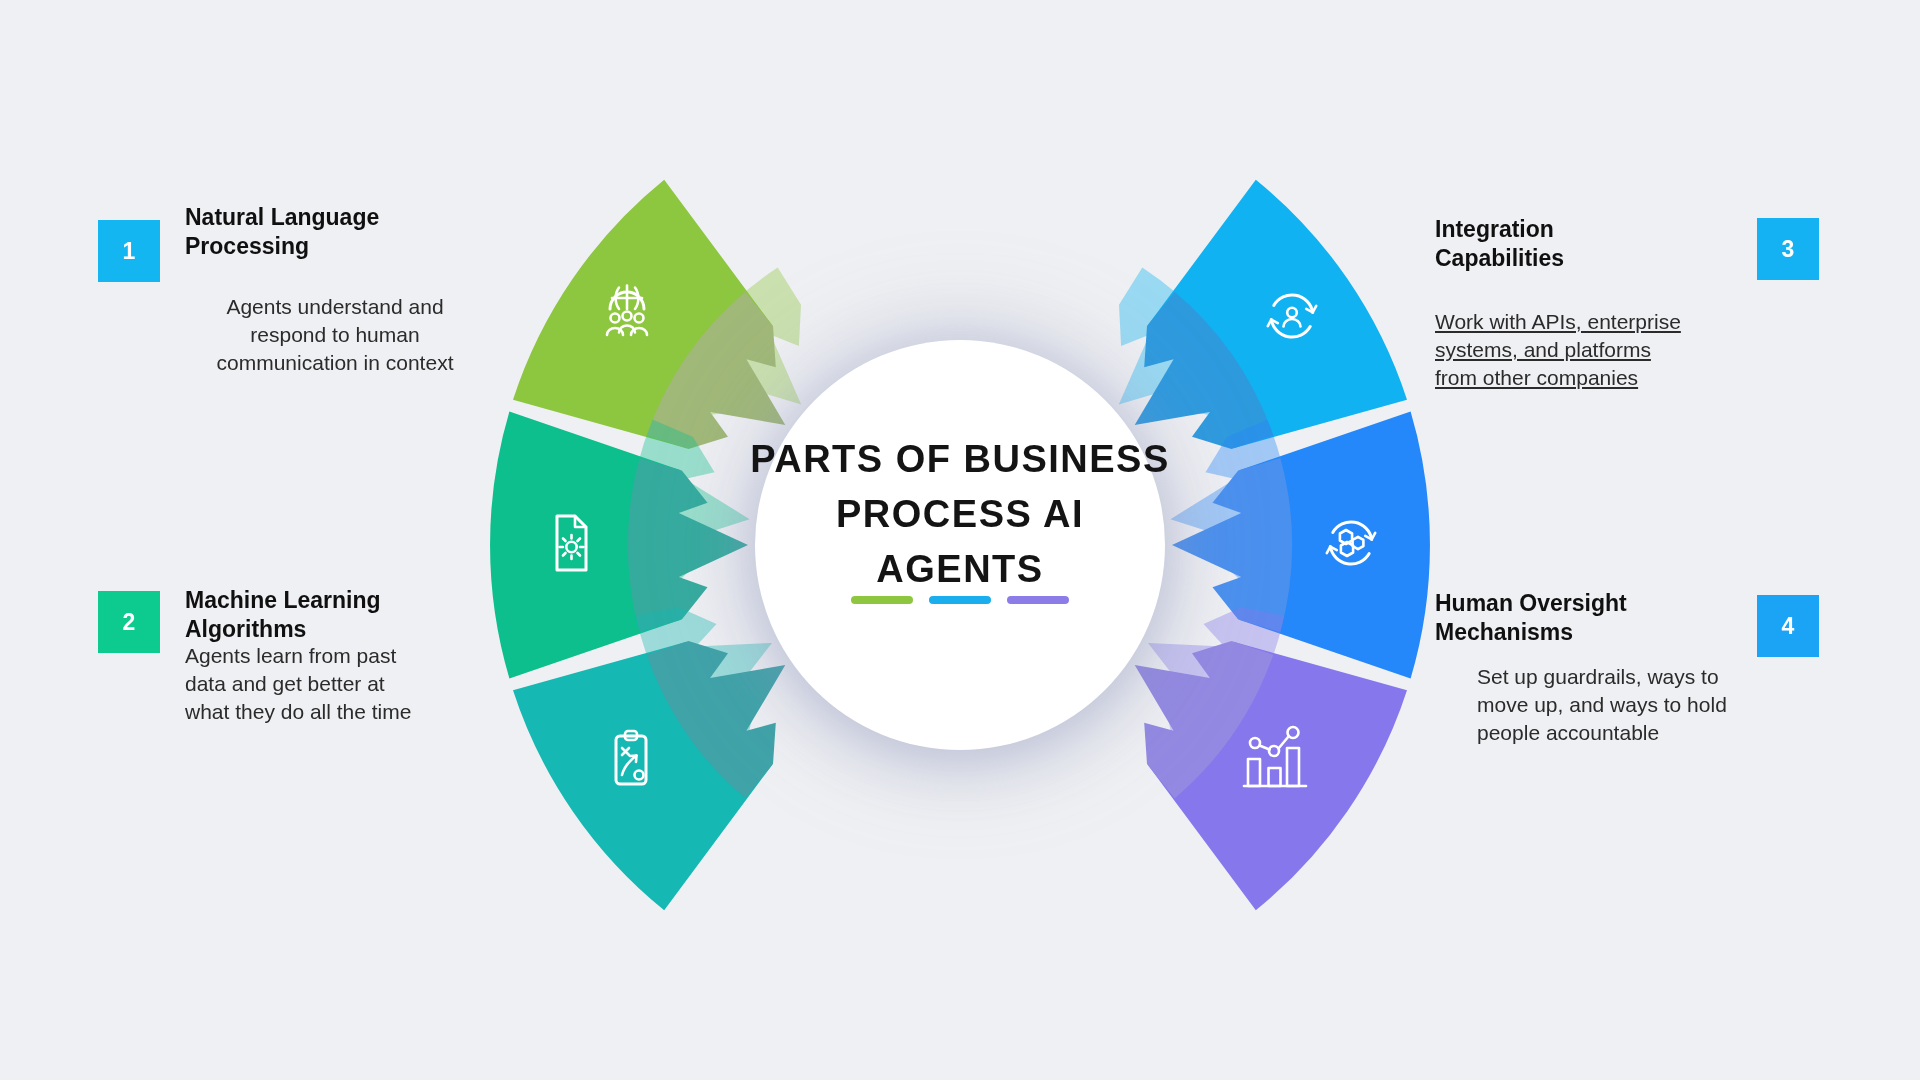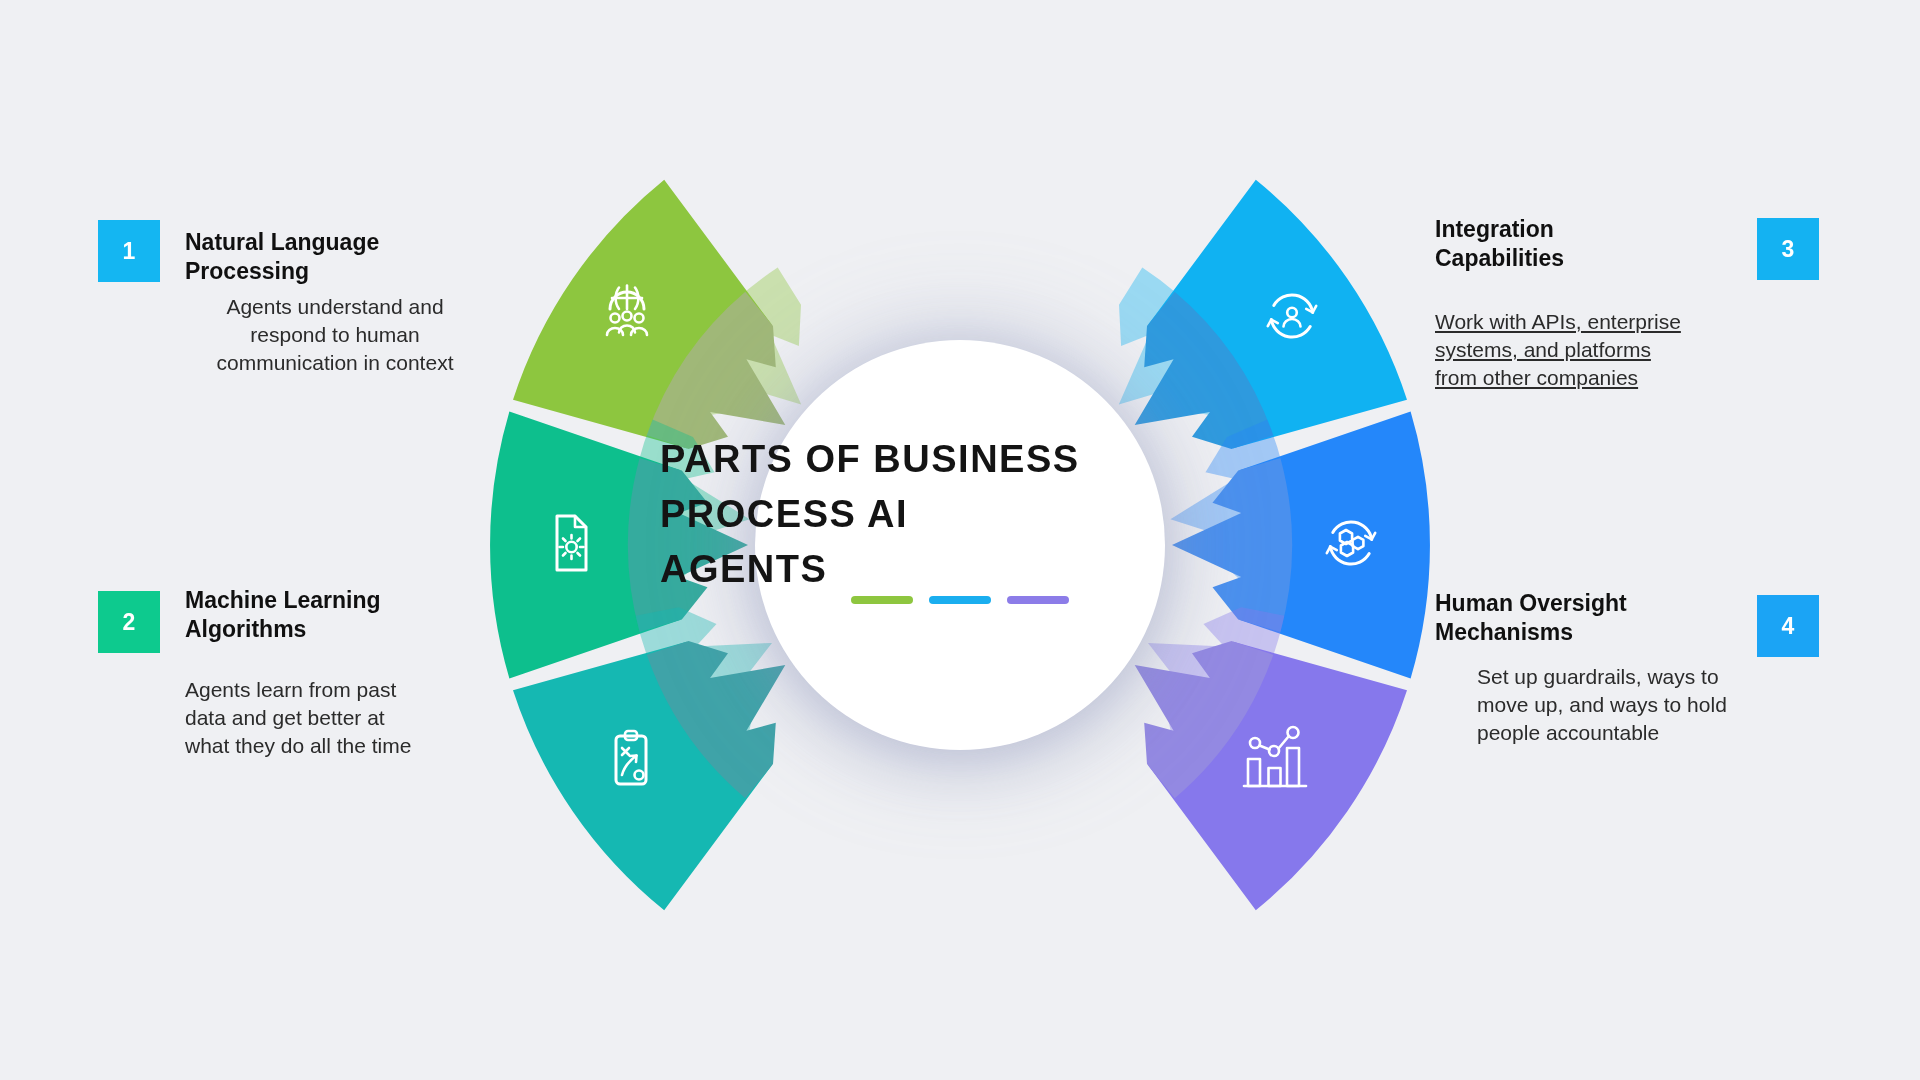--- a/index.html
+++ b/index.html
@@ -10,21 +10,21 @@
     -webkit-font-smoothing:antialiased;
   }
   #petal-canvas{position:absolute;left:0;top:0;}
   .center-circle{
     position:absolute;left:755px;top:340px;width:410px;height:410px;
     background:#ffffff;border-radius:50%;
     box-shadow:0 8px 60px rgba(130,140,180,.45), 0 0 110px rgba(150,155,195,.30);
   }
   .center-title{
     position:absolute;left:660px;top:432px;width:600px;
-    text-align:left;font-size:38px;line-height:55px;font-weight:800;
+    text-align:center;font-size:38px;line-height:55px;font-weight:800;
     letter-spacing:1.5px;color:#141414;white-space:pre-line;
   }
   .underline-row{
     position:absolute;left:851px;top:596px;width:218px;height:8px;
     display:flex;justify-content:space-between;
   }
   .underline-bar{width:62px;height:8px;border-radius:4px;}
   .item{position:absolute;}
   .badge{
     position:absolute;width:62px;height:62px;display:flex;align-items:center;justify-content:center;
@@ -75,32 +75,32 @@
 PROCESS AI
 AGENTS</div>
   <div class="underline-row">
     <span class="underline-bar" style="background-color: rgb(142, 198, 63);"></span>
     <span class="underline-bar" style="background-color: rgb(26, 174, 239);"></span>
     <span class="underline-bar" style="background-color: rgb(140, 124, 232);"></span>
   </div>
 
   <div class="item">
     <div class="badge" style="left: 98px; top: 220px; background-color: rgb(20, 182, 242);">1</div>
-    <div class="item-title" style="left:185px;top:228px;width:300px;">Natural Language
+    <div class="item-title" style="left:185px;top:203px;width:300px;">Natural Language
 Processing</div>
     <div class="item-desc" style="left:185px;top:293px;width:300px;text-align:center;">Agents understand and
 respond to human
 communication in context</div>
   </div>
 
   <div class="item">
     <div class="badge" style="left: 98px; top: 591px; background-color: rgb(13, 202, 142);">2</div>
     <div class="item-title" style="left:185px;top:586px;width:300px;">Machine Learning
 Algorithms</div>
-    <div class="item-desc" style="left:185px;top:676px;width:300px;">Agents learn from past
+    <div class="item-desc" style="left:185px;top:642px;width:300px;">Agents learn from past
 data and get better at
 what they do all the time</div>
   </div>
 
   <div class="item">
     <div class="badge" style="left: 1757px; top: 218px; background-color: rgb(20, 178, 242);">3</div>
     <div class="item-title ta-r" style="left:1435px;top:215px;width:300px;">Integration
 Capabilities</div>
     <div class="item-desc ta-r" style="left:1435px;top:308px;width:300px;text-decoration:underline;">Work with APIs, enterprise
 systems, and platforms

